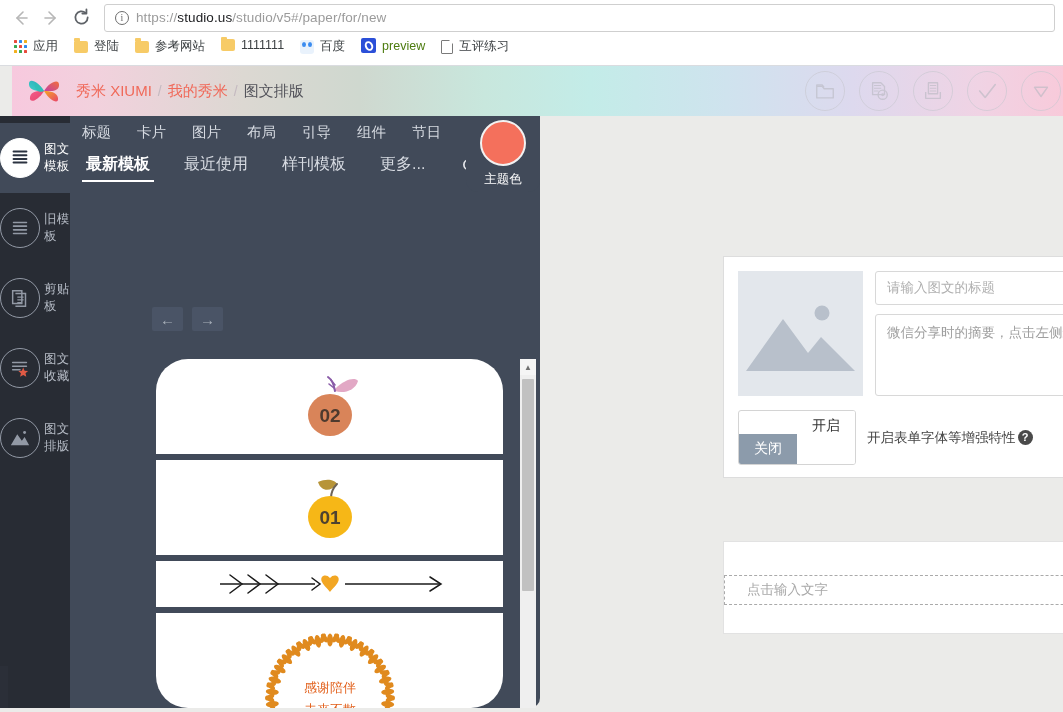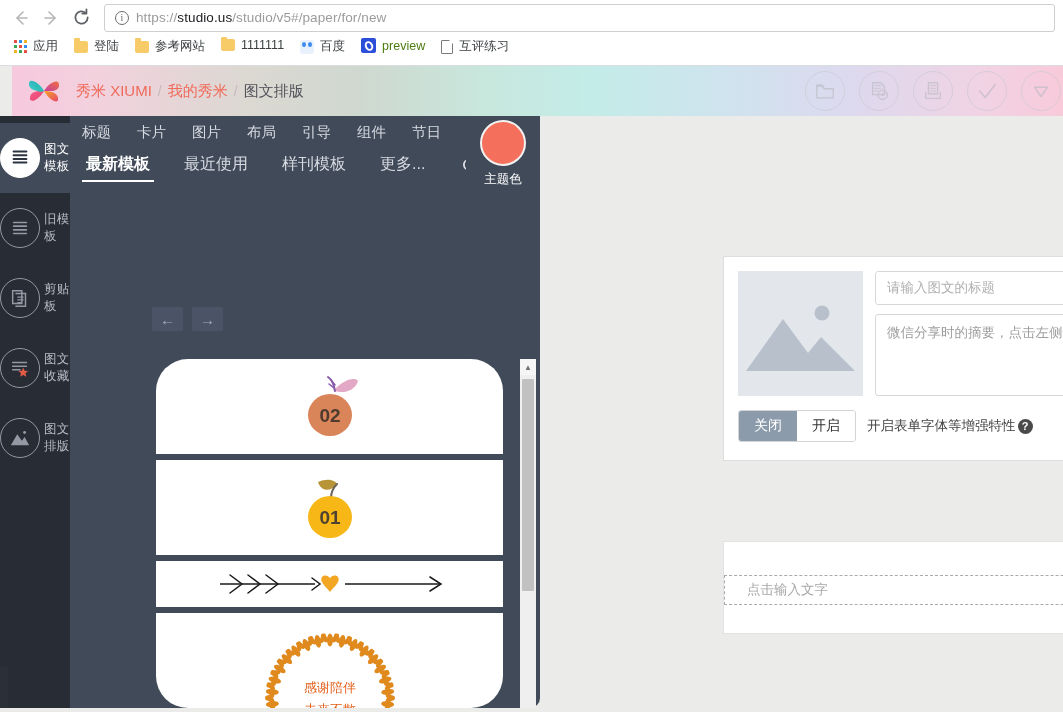--- a/index.html
+++ b/index.html
@@ -192,21 +192,21 @@
     height: 34px; border: 1px solid #d8d8d8; border-radius: 3px; padding: 0 11px;
     display: flex; align-items: center; font-size: 13.5px; color: #b0b0b0; background: #fff;
   }
   .tx-area {
     height: 82px; border: 1px solid #d8d8d8; border-radius: 3px; padding: 8px 11px;
     font-size: 13.5px; color: #9f9f9f; line-height: 1.55; background: #fff;
   }
   .info-bottom { display: flex; align-items: center; gap: 11px; margin-top: 14px; }
   .seg { display: flex; border: 1px solid #d4d4d4; border-radius: 3px; overflow: hidden; }
   .seg-btn { padding: 6px 15px; font-size: 14px; background: #fff; color: #333; }
-  .seg-btn.on { background: #8c9bab; color: #fff; }
+  .seg-btn.on { background: #8c9bab; color: #fff; margin-top: 23px; }
   .hint-text { font-size: 13.5px; color: #444; display: flex; align-items: center; gap: 2px; }
   .q-badge {
     width: 15px; height: 15px; border-radius: 50%; background: #4a4a4a; color: #fff;
     font-size: 11px; line-height: 15px; text-align: center; font-weight: bold; flex: none;
   }
 
   .canvas-card {
     position: absolute; left: 723px; top: 425px; width: 420px; height: 93px;
     background: #fff; border: 1px solid #e2e2e2;
   }

